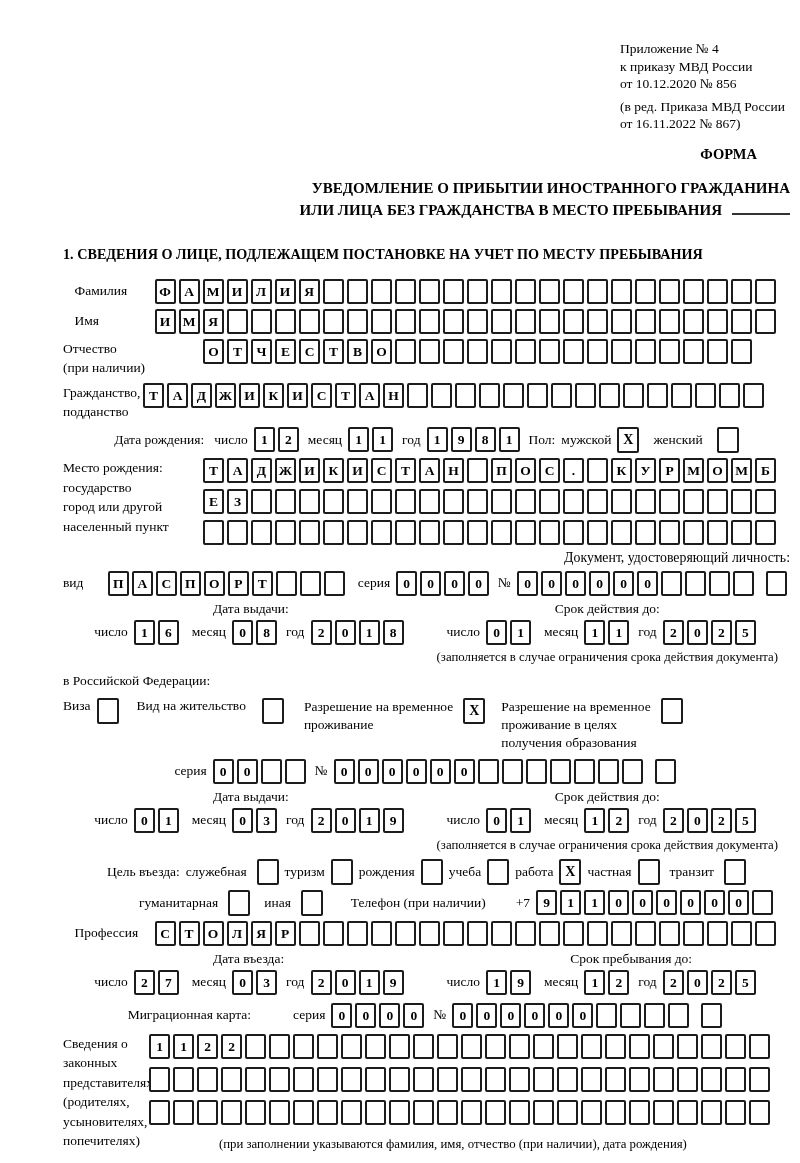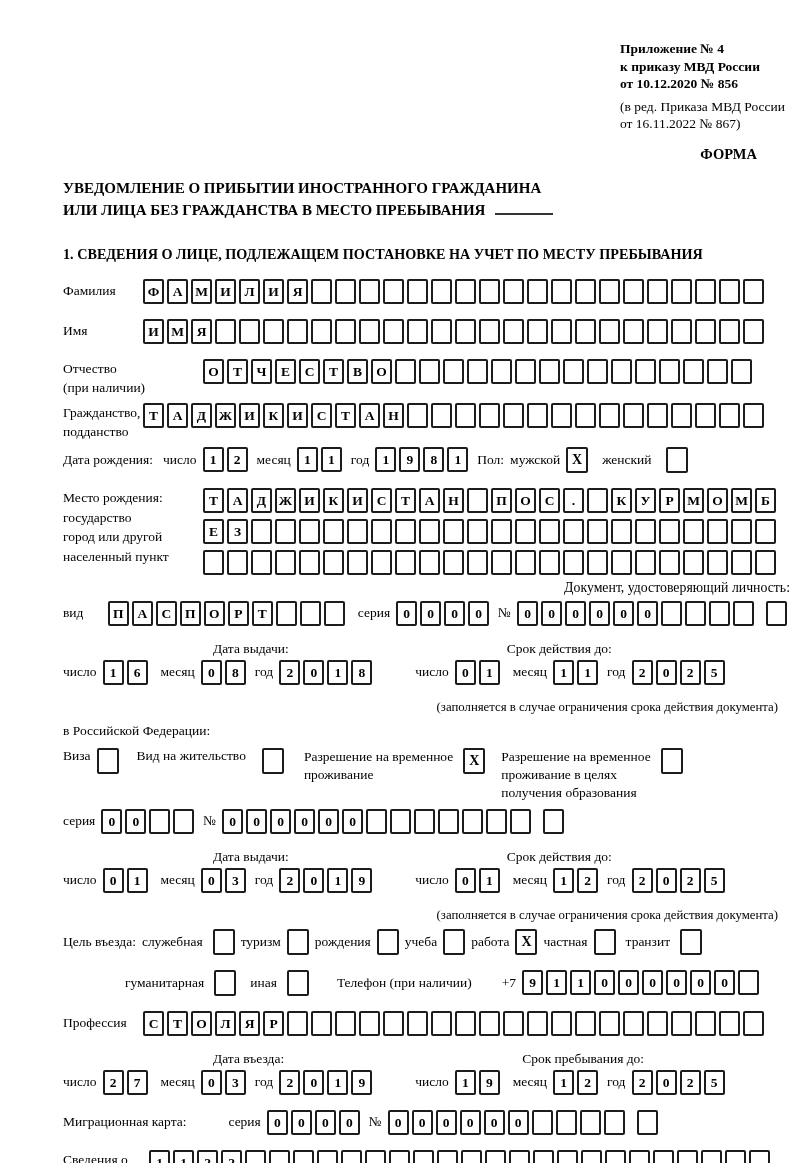--- a/index.html
+++ b/index.html
@@ -8,32 +8,32 @@
   .page{padding:40px 10px 0 63px;position:relative;}
   
   .cells{display:inline-flex;align-items:center;}
   .cell{box-sizing:border-box;display:inline-block;width:21px;height:25px;
         border:2px solid #1c1c1c;border-radius:2px;margin-right:3px;background:#fff;
         text-align:center;line-height:21px;font-weight:700;font-size:13.5px;}
   .cgap{display:inline-block;width:9px;}
   .chk{box-sizing:border-box;display:inline-block;width:22px;height:26px;
        border:2px solid #1c1c1c;border-radius:2px;background:#fff;text-align:center;
        line-height:22px;font-weight:700;font-size:14px;vertical-align:middle;}
-  .row{display:flex;align-items:center;margin-bottom:15px;}
+  .row{display:flex;align-items:center;margin-bottom:5px;justify-content:center;}
   .row-top{display:flex;align-items:flex-start;margin-bottom:5px;}
   .lblcol{flex:0 0 auto;line-height:1.45;}
-  .annex{margin-left:557px;line-height:1.3;font-weight:bold;}
+  .annex{margin-left:557px;line-height:1.3;}
   .amend{margin-left:557px;line-height:1.3;margin-top:5px;}
   .forma{text-align:right;padding-right:33px;font-weight:700;margin-top:13px;font-size:14.5px;}
-  .title{text-align:left;font-weight:700;font-size:15px;line-height:1.5;margin-top:14px;}
+  .title{text-align:right;font-weight:700;font-size:15px;line-height:1.5;margin-top:14px;}
   .t-underline{display:inline-block;width:58px;border-bottom:2px solid #333;height:12px;margin-left:10px;}
   .section1{font-weight:700;font-size:14.2px;margin-top:24px;margin-bottom:16px;}
   .w80{width:80px;} .w140{width:140px;} .w85{width:86px;}
   .center-bold{text-align:right;font-weight:400;margin:4px 0 5px 0;font-size:13.8px;}
-  .dh{display:flex;margin:3px 0 3px 0;}
+  .dh{display:flex;margin:3px 0 3px 0;gap:48px;}
   .note{text-align:right;padding-right:12px;font-size:12.8px;margin:2px 0 6px 0;}
   .stack{display:flex;flex-direction:column;gap:6px;}
   .optlbl{line-height:1.35;}
   .para{line-height:1.55;}
   .rep-note{font-size:12.8px;margin:4px 0 0 150px;}
   .ml6{margin-left:6px;} .ml10{margin-left:10px;} .ml14{margin-left:14px;}
 </style>
 </head>
 <body>
 

